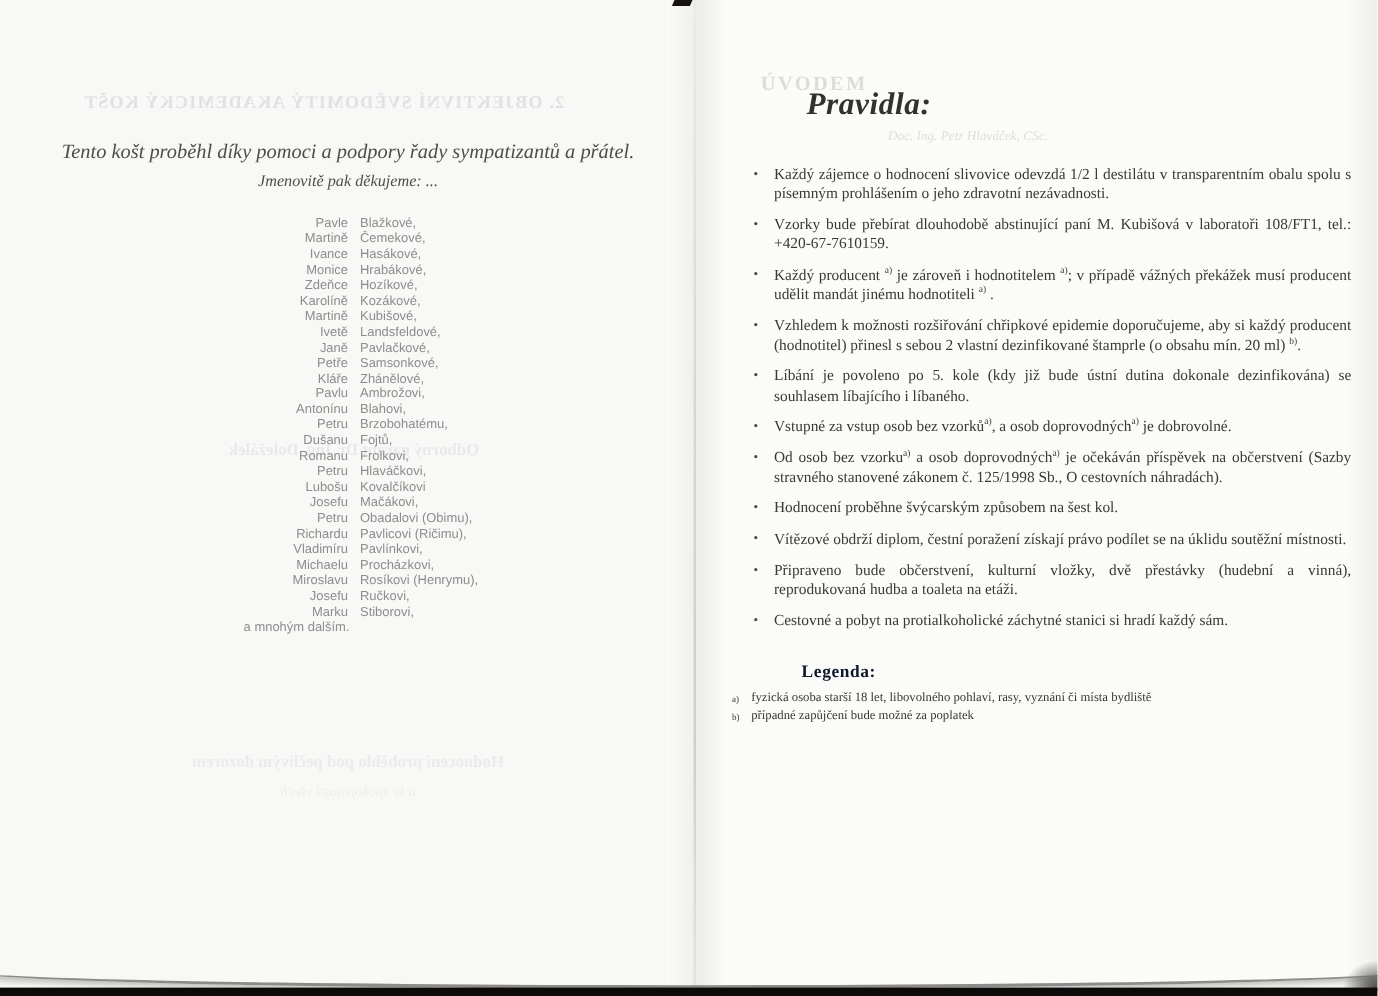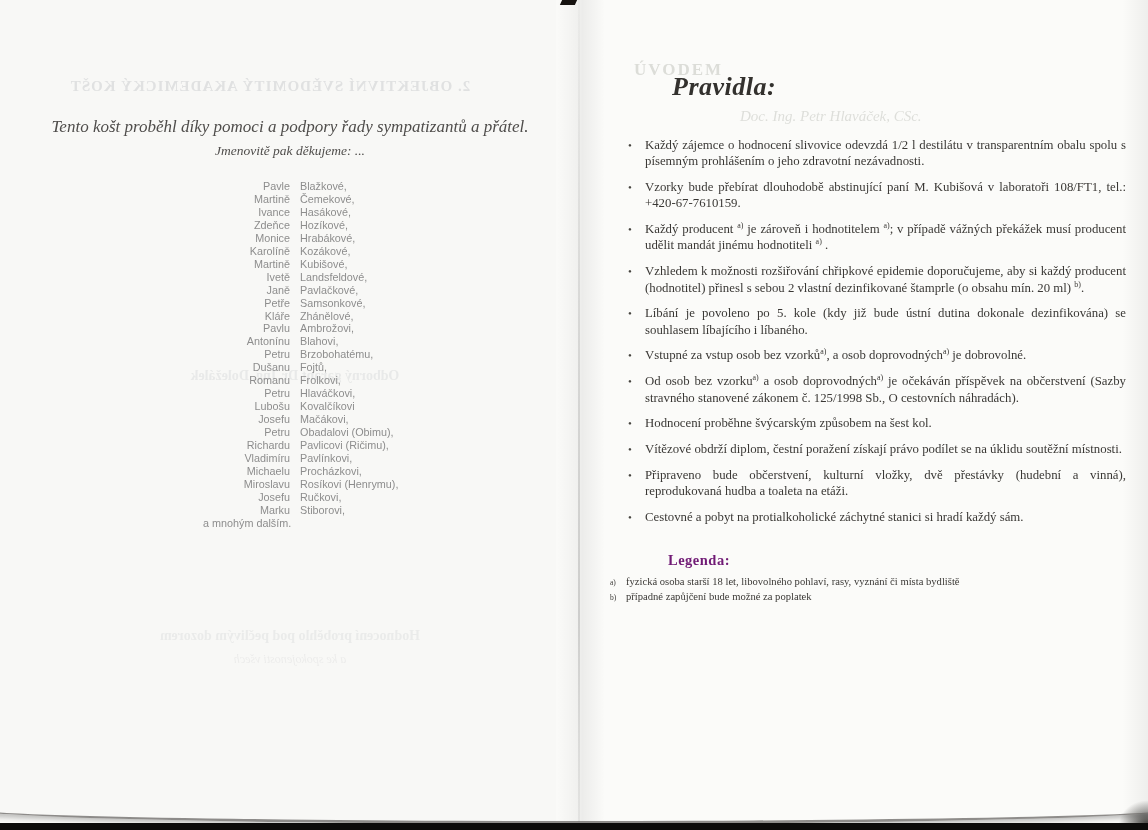--- a/index.html
+++ b/index.html
@@ -34,21 +34,21 @@
 
   
   .ghost{position:absolute;color:rgba(95,100,110,0.20);filter:blur(0.4px);white-space:nowrap;}
   .mirror{transform:scaleX(-1);}
   .ghost-title{top:78px;left:55px;width:430px;text-align:center;font-weight:bold;font-size:15px;letter-spacing:1px;
     color:rgba(100,106,120,0.16);}
   .ghost-left-mid{top:368px;left:110px;width:370px;text-align:center;font-weight:bold;font-size:14px;color:rgba(100,106,120,0.10);}
   .ghost-left-b1{top:628px;left:90px;width:400px;text-align:center;font-weight:bold;font-size:14px;color:rgba(100,106,120,0.09);}
   .ghost-left-b2{top:652px;left:140px;width:300px;text-align:center;font-style:italic;font-size:12px;color:rgba(100,106,120,0.08);}
   .ghost-uvodem{top:60px;left:634px;font-weight:bold;font-size:17px;letter-spacing:2px;color:rgba(110,115,100,0.22);}
-  .ghost-speaker{top:108px;left:740px;font-style:italic;font-size:15px;color:rgba(105,110,95,0.20);}
+  .ghost-speaker{top:108px;left:740px;font-style:italic;font-size:11px;color:rgba(105,110,95,0.20);}
 
   
   .page-left{position:absolute;top:0;left:0;width:580px;height:822px;}
   .intro1{position:absolute;top:117px;left:10px;width:560px;text-align:center;
     font-style:italic;font-size:17px;color:#4f4d4b;}
   .intro2{position:absolute;top:143px;left:10px;width:560px;text-align:center;
     font-style:italic;font-size:13.5px;color:#4f4d4b;}
   .names{position:absolute;top:180px;left:0;width:580px;
     font-family:"Liberation Sans","DejaVu Sans",sans-serif;font-size:10.8px;color:#8d8d8d;}
   .name-row{display:flex;line-height:12.95px;}
@@ -60,21 +60,21 @@
   .page-right{position:absolute;top:0;left:600px;width:548px;height:822px;}
   .rules-title{position:absolute;top:72px;left:72px;
     font-style:italic;font-weight:bold;font-size:26px;color:#33312e;letter-spacing:0.5px;}
   .bullets{position:absolute;top:137px;left:28px;width:498px;
     font-size:12.8px;line-height:16.3px;color:#3a3835;}
   .bullet-item{display:flex;margin-bottom:9.5px;}
   .bullet-dot{width:17px;flex:0 0 17px;font-size:11px;color:#46443f;}
   .bullet-text{flex:1;text-align:justify;}
   sup.note{font-size:0.62em;vertical-align:super;line-height:0;}
   .legend{position:absolute;top:552px;left:10px;width:505px;color:#3a3835;}
-  .legend-heading{font-size:14.5px;font-weight:bold;letter-spacing:0.5px;margin-left:58px;color:#701a75;}
+  .legend-heading{font-size:14.5px;font-weight:bold;letter-spacing:0.5px;margin-left:58px;color:#0f172a;}
   .legend-items{margin-top:6px;font-size:10.6px;line-height:13.5px;}
   .legend-item{display:flex;}
   .legend-marker{width:16px;flex:0 0 16px;font-size:7.5px;text-align:left;padding-top:1px;}
   .legend-text{flex:1;}
 </style>
 </head>
 <body>
 
 <div class="scan">
 
@@ -96,26 +96,26 @@
         </div>
         <div class="name-row">
           <span class="name-first">Martině</span>
           <span class="name-last">Čemekové,</span>
         </div>
         <div class="name-row">
           <span class="name-first">Ivance</span>
           <span class="name-last">Hasákové,</span>
         </div>
         <div class="name-row">
+          <span class="name-first">Monice</span>
+          <span class="name-last">Hrabákové,</span>
+        </div>
+        <div class="name-row">
           <span class="name-first">Zdeňce</span>
           <span class="name-last">Hozíkové,</span>
-        </div>
-        <div class="name-row">
-          <span class="name-first">Monice</span>
-          <span class="name-last">Hrabákové,</span>
         </div>
         <div class="name-row">
           <span class="name-first">Karolíně</span>
           <span class="name-last">Kozákové,</span>
         </div>
         <div class="name-row">
           <span class="name-first">Martině</span>
           <span class="name-last">Kubišové,</span>
         </div>
         <div class="name-row">

